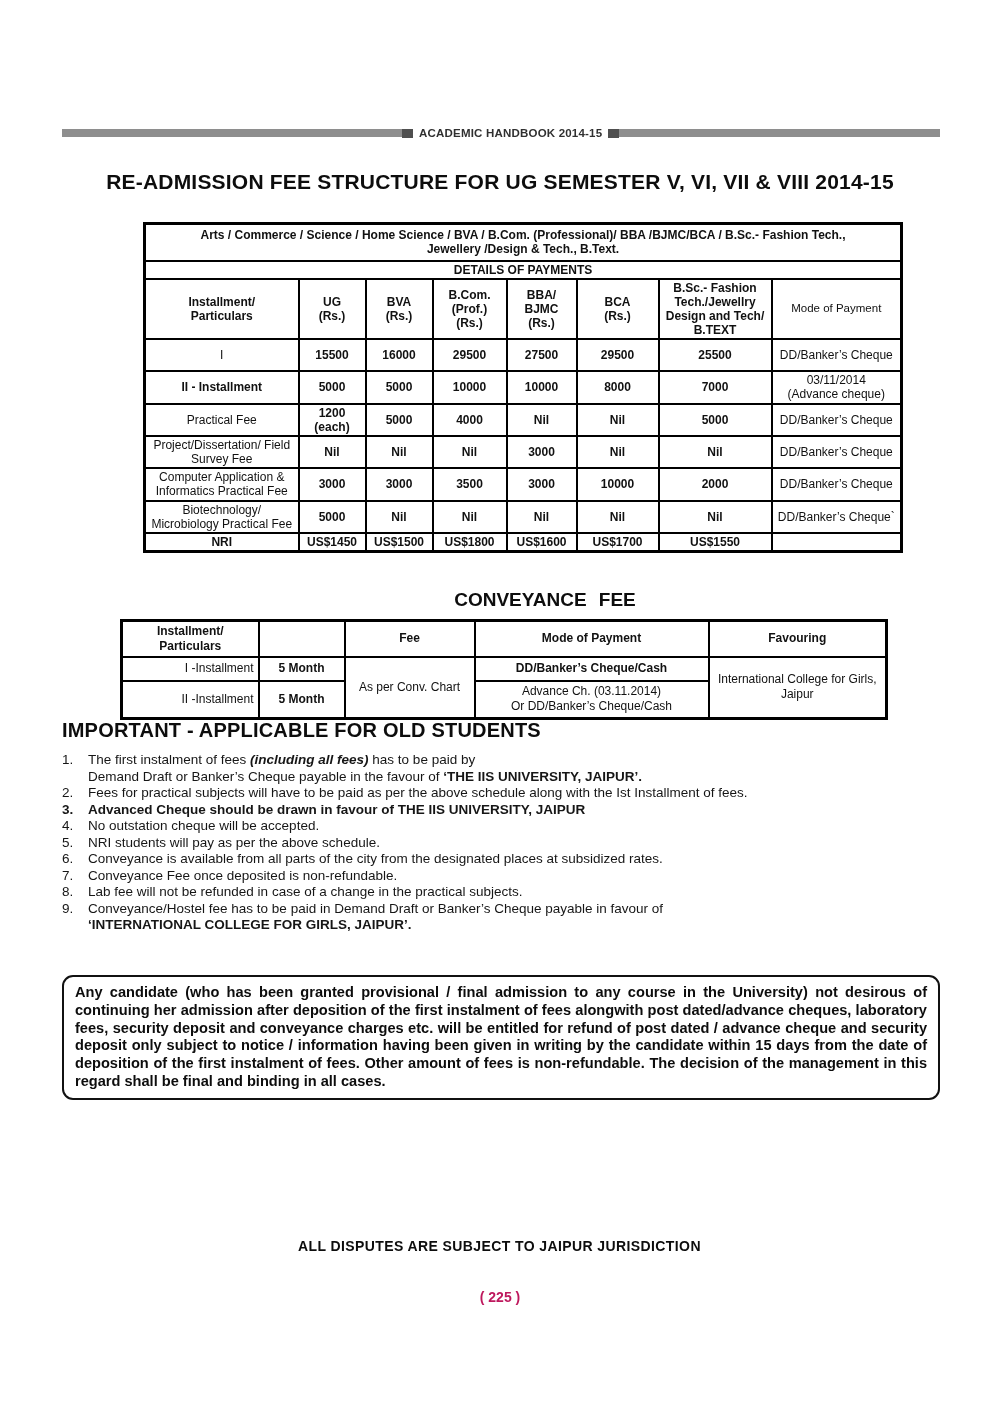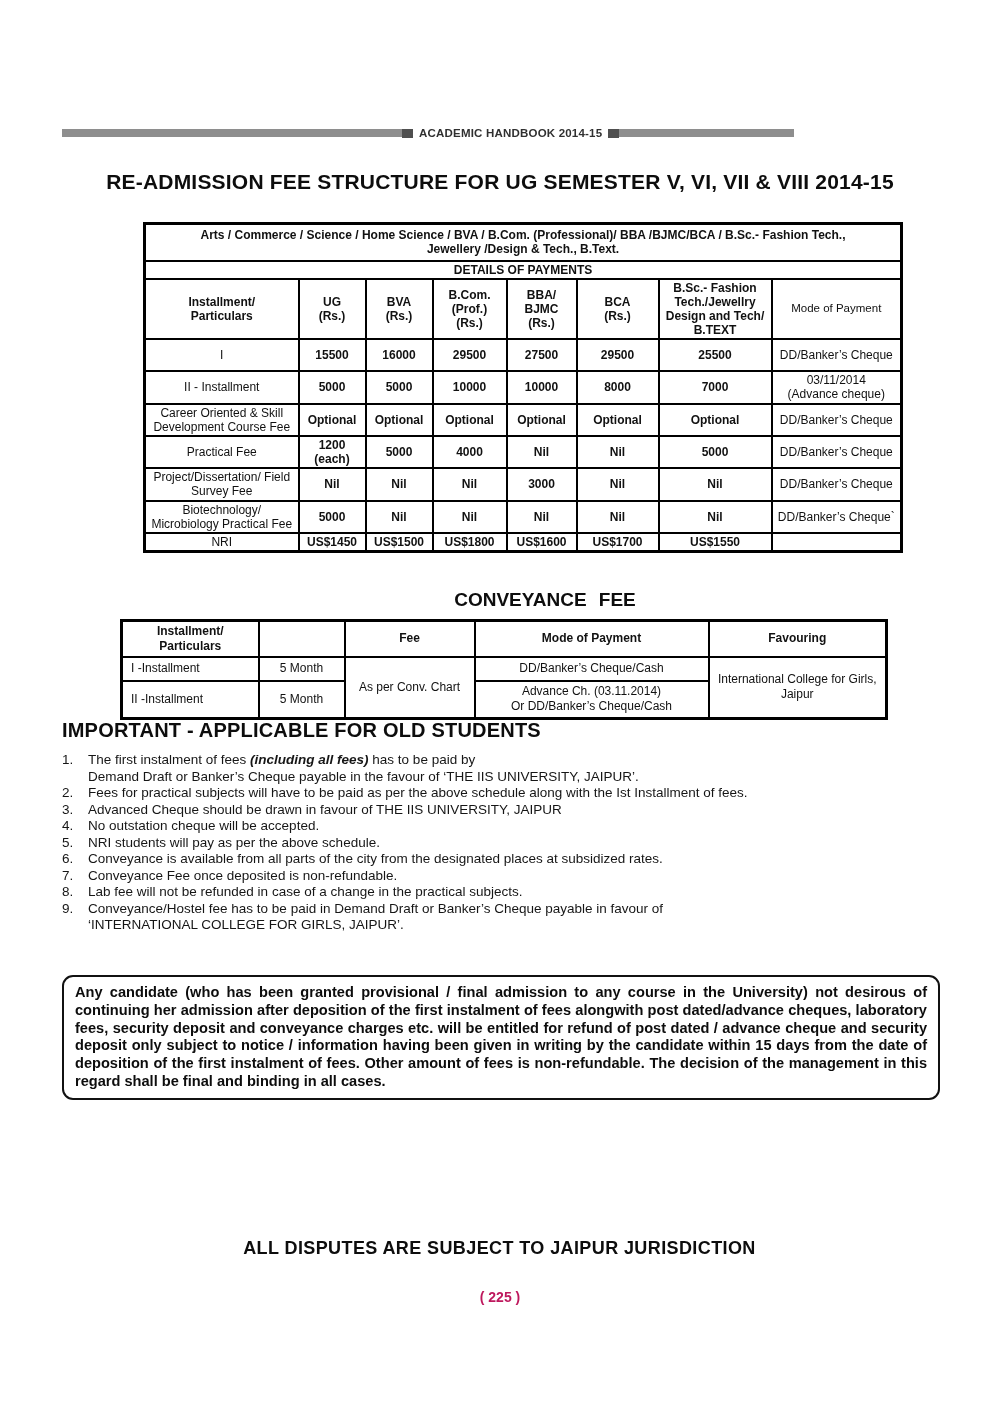--- a/index.html
+++ b/index.html
@@ -8,21 +8,21 @@
     width: 1000px; height: 1415px;
     font-family: "Liberation Sans", sans-serif;
     color: #111;
     position: relative;
     overflow: hidden;
   }
   .page { position: relative; width: 1000px; height: 1415px; background: #fff; }
 
   
   .topbar {
-    position: absolute; top: 127px; left: 62px; width: 732px;
+    position: absolute; top: 127px; left: 62px; width: 878px;
     display: flex; align-items: center;
   }
   .topbar .bar { height: 8px; background: #8e8e8e; }
   .topbar .bar.left { width: 340px; }
   .topbar .bar.right { flex: 1; }
   .topbar .cap { width: 11px; height: 9px; background: #4f4f4f; }
   .topbar .hb-label {
     font-size: 11.5px; font-weight: bold; color: #303030;
     white-space: nowrap; padding: 0 6px; letter-spacing: 0.2px;
   }
@@ -42,21 +42,21 @@
   table.fee td, table.fee th {
     border: 2px solid #000;
     font-size: 12px; text-align: center; vertical-align: middle;
     white-space: pre-line; padding: 1px 3px; line-height: 1.18;
   }
   .course-hd { font-weight: bold; height: 37px; }
   .details-hd { font-weight: bold; height: 17px; }
   table.fee th { font-weight: bold; height: 60px; }
   table.fee th.normal { font-weight: normal; font-size: 11.5px; }
   td.lbl { text-align: left; padding-left: 6px; font-weight: normal; }
-  td.b, .b { font-weight: normal; }
+  td.b, .b { font-weight: bold; }
   td.val { font-weight: bold; }
   td.mode { font-weight: normal; font-size: 11.5px; }
   tr.h-row td { height: 32px; }
   tr.h-nri td { height: 16px; }
 
   
   .conv-title {
     position: absolute; top: 589px; left: 0; width: 1000px;
     text-align: center; font-size: 19px; font-weight: bold; word-spacing: 7px;
     color: #0d0d0d;
@@ -64,21 +64,21 @@
   }
   table.conv {
     position: absolute; top: 619px; left: 120px; width: 765px;
     border: 3px solid #000;
   }
   table.conv td, table.conv th {
     border: 2px solid #000; font-size: 12px; text-align: center;
     vertical-align: middle; white-space: pre-line; padding: 1px 4px; line-height: 1.25;
   }
   table.conv th { font-weight: bold; height: 36px; }
-  table.conv td.lbl { text-align: left; padding-left: 8px; margin-top: 37px; }
+  table.conv td.lbl { text-align: right; padding-left: 8px; margin-top: 37px; }
   table.conv tr.c1 td { height: 24px; }
   table.conv tr.c2 td { height: 38px; }
 
   
   .imp-heading {
     position: absolute; top: 719px; left: 62px;
     font-size: 20px; font-weight: bold; color: #0d0d0d; letter-spacing: 0.2px;
   }
   .imp-list { position: absolute; top: 752px; left: 62px; width: 700px; }
   .imp-item { display: flex; font-size: 13.5px; line-height: 16.5px; color: #161616; }
@@ -90,21 +90,21 @@
   .refund-box {
     position: absolute; top: 975px; left: 62px; width: 878px;
     border: 2.5px solid #111; border-radius: 11px;
     padding: 7px 11px;
     font-size: 14.6px; font-weight: bold; line-height: 17.8px;
     text-align: justify; color: #0d0d0d;
   }
 
   .jurisdiction {
     position: absolute; top: 1238px; left: 0; width: 999px;
-    text-align: center; font-size: 18px; font-weight: bold; letter-spacing: 0.4px;
+    text-align: center; font-size: 14px; font-weight: bold; letter-spacing: 0.4px;
     color: #0d0d0d;
   }
   .pageno {
     position: absolute; top: 1289px; left: 0; width: 1000px;
     text-align: center; font-size: 14px; font-weight: bold; color: #be185d;
   }
 </style>
 </head>
 <body>
 
@@ -174,50 +174,50 @@
       <td class="val">5000</td>
       <td class="val">5000</td>
       <td class="val">10000</td>
       <td class="val">10000</td>
       <td class="val">8000</td>
       <td class="val">7000</td>
       <td class="mode">03/11/2014
 (Advance cheque)</td>
     </tr>
     <tr class="h-row">
-      <td class="lbl">Career Oriented &amp; Skill
-Development Course Fee</td>
-      <td class="val">Optional</td>
-      <td class="val">Optional</td>
-      <td class="val">Optional</td>
-      <td class="val">Optional</td>
-      <td class="val">Optional</td>
-      <td class="val">Optional</td>
-      <td class="mode">DD/Banker’s Cheque</td>
-    </tr>
-    <tr class="h-row">
       <td class="lbl">Practical Fee</td>
       <td class="val">1200
 (each)</td>
       <td class="val">5000</td>
       <td class="val">4000</td>
       <td class="val">Nil</td>
       <td class="val">Nil</td>
       <td class="val">5000</td>
       <td class="mode">DD/Banker’s Cheque</td>
     </tr>
     <tr class="h-row">
       <td class="lbl">Project/Dissertation/  Field
 Survey  Fee</td>
       <td class="val">Nil</td>
       <td class="val">Nil</td>
       <td class="val">Nil</td>
       <td class="val">3000</td>
       <td class="val">Nil</td>
       <td class="val">Nil</td>
+      <td class="mode">DD/Banker’s Cheque</td>
+    </tr>
+    <tr class="h-row">
+      <td class="lbl">Computer Application &amp;
+Informatics Practical Fee</td>
+      <td class="val">3000</td>
+      <td class="val">3000</td>
+      <td class="val">3500</td>
+      <td class="val">3000</td>
+      <td class="val">10000</td>
+      <td class="val">2000</td>
       <td class="mode">DD/Banker’s Cheque</td>
     </tr>
     <tr class="h-row">
       <td class="lbl">Biotechnology/
 Microbiology Practical Fee</td>
       <td class="val">5000</td>
       <td class="val">Nil</td>
       <td class="val">Nil</td>
       <td class="val">Nil</td>
       <td class="val">Nil</td>

